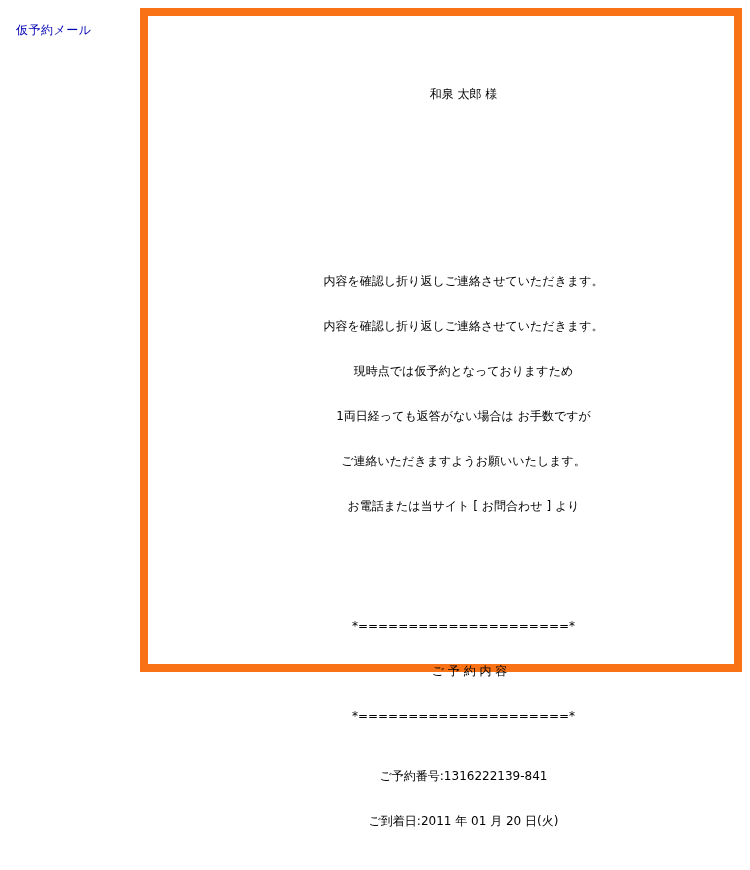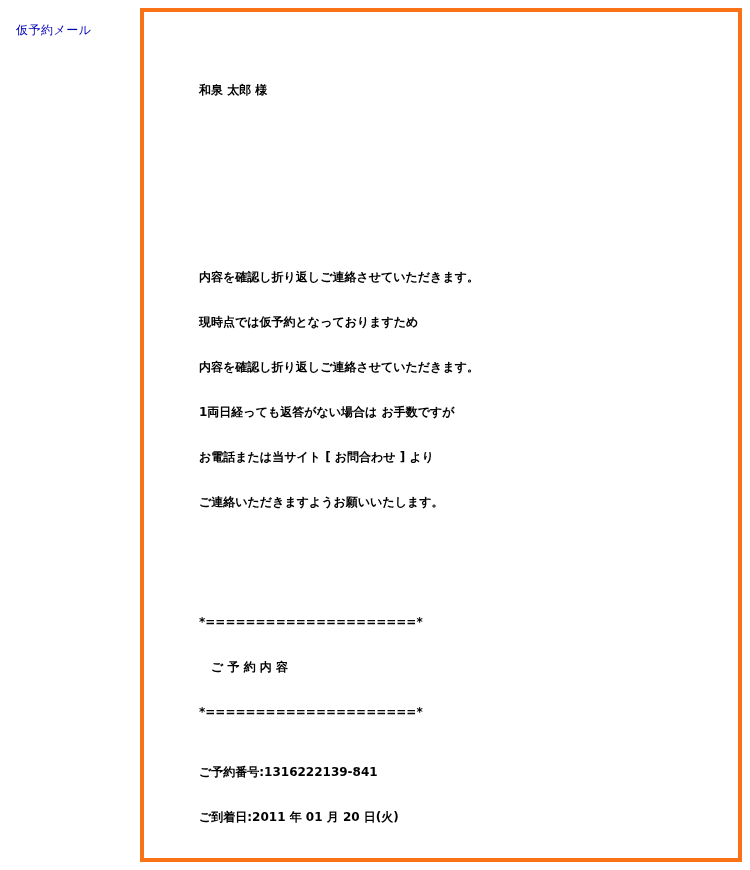--- a/index.html
+++ b/index.html
@@ -11,40 +11,40 @@
     height: 870px;
     background: #ffffff;
     font-family: "DejaVu Sans", "Liberation Sans", sans-serif;
     position: relative;
     overflow: hidden;
   }
   .page {
     position: relative;
     width: 750px;
     height: 870px;
+    text-align: center;
   }
   .side-label {
     position: absolute;
     left: 16px;
     top: 22px;
     color: #0000b4;
     font-size: 12px;
     letter-spacing: 0.5px;
     white-space: nowrap;
   }
   .mail-frame {
     position: absolute;
     left: 140px;
     top: 8px;
     width: 602px;
-    height: 854px;
-    border: 4px solid #f97316;
+    height: 664px;
+    border: 8px solid #f97316;
     background: #ffffff;
     box-sizing: border-box;
-    font-weight: bold;
   }
   .mail-body {
     position: absolute;
     left: 55px;
     top: 26px;
     right: 10px;
     font-size: 12px;
     line-height: 15px;
     color: #000000;
     white-space: pre;
@@ -66,25 +66,25 @@
 
   <div class="mail-frame">
     <div class="mail-body">
 
       <div class="blk">和泉 太郎 様</div>
       <div class="gap-l"></div>
       <div class="gap-l"></div>
       <div class="gap-s"></div>
 
       <div class="blk">内容を確認し折り返しご連絡させていただきます。</div>
+      <div class="blk">内容を確認し折り返しご連絡させていただきます。</div>
       <div class="blk">現時点では仮予約となっておりますため</div>
-      <div class="blk">内容を確認し折り返しご連絡させていただきます。</div>
       <div class="blk">1両日経っても返答がない場合は お手数ですが</div>
+      <div class="blk">ご連絡いただきますようお願いいたします。</div>
       <div class="blk">お電話または当サイト [ お問合わせ ] より</div>
-      <div class="blk">ご連絡いただきますようお願いいたします。</div>
 
       <div class="gap-l"></div>
 
       <div class="blk">*=====================*</div>
       <div class="blk">　ご 予 約 内 容</div>
       <div class="blk">*=====================*</div>
 
       <div class="blk">ご予約番号:1316222139-841</div>
       <div class="blk">ご到着日:2011 年 01 月 20 日(火)</div>
       

